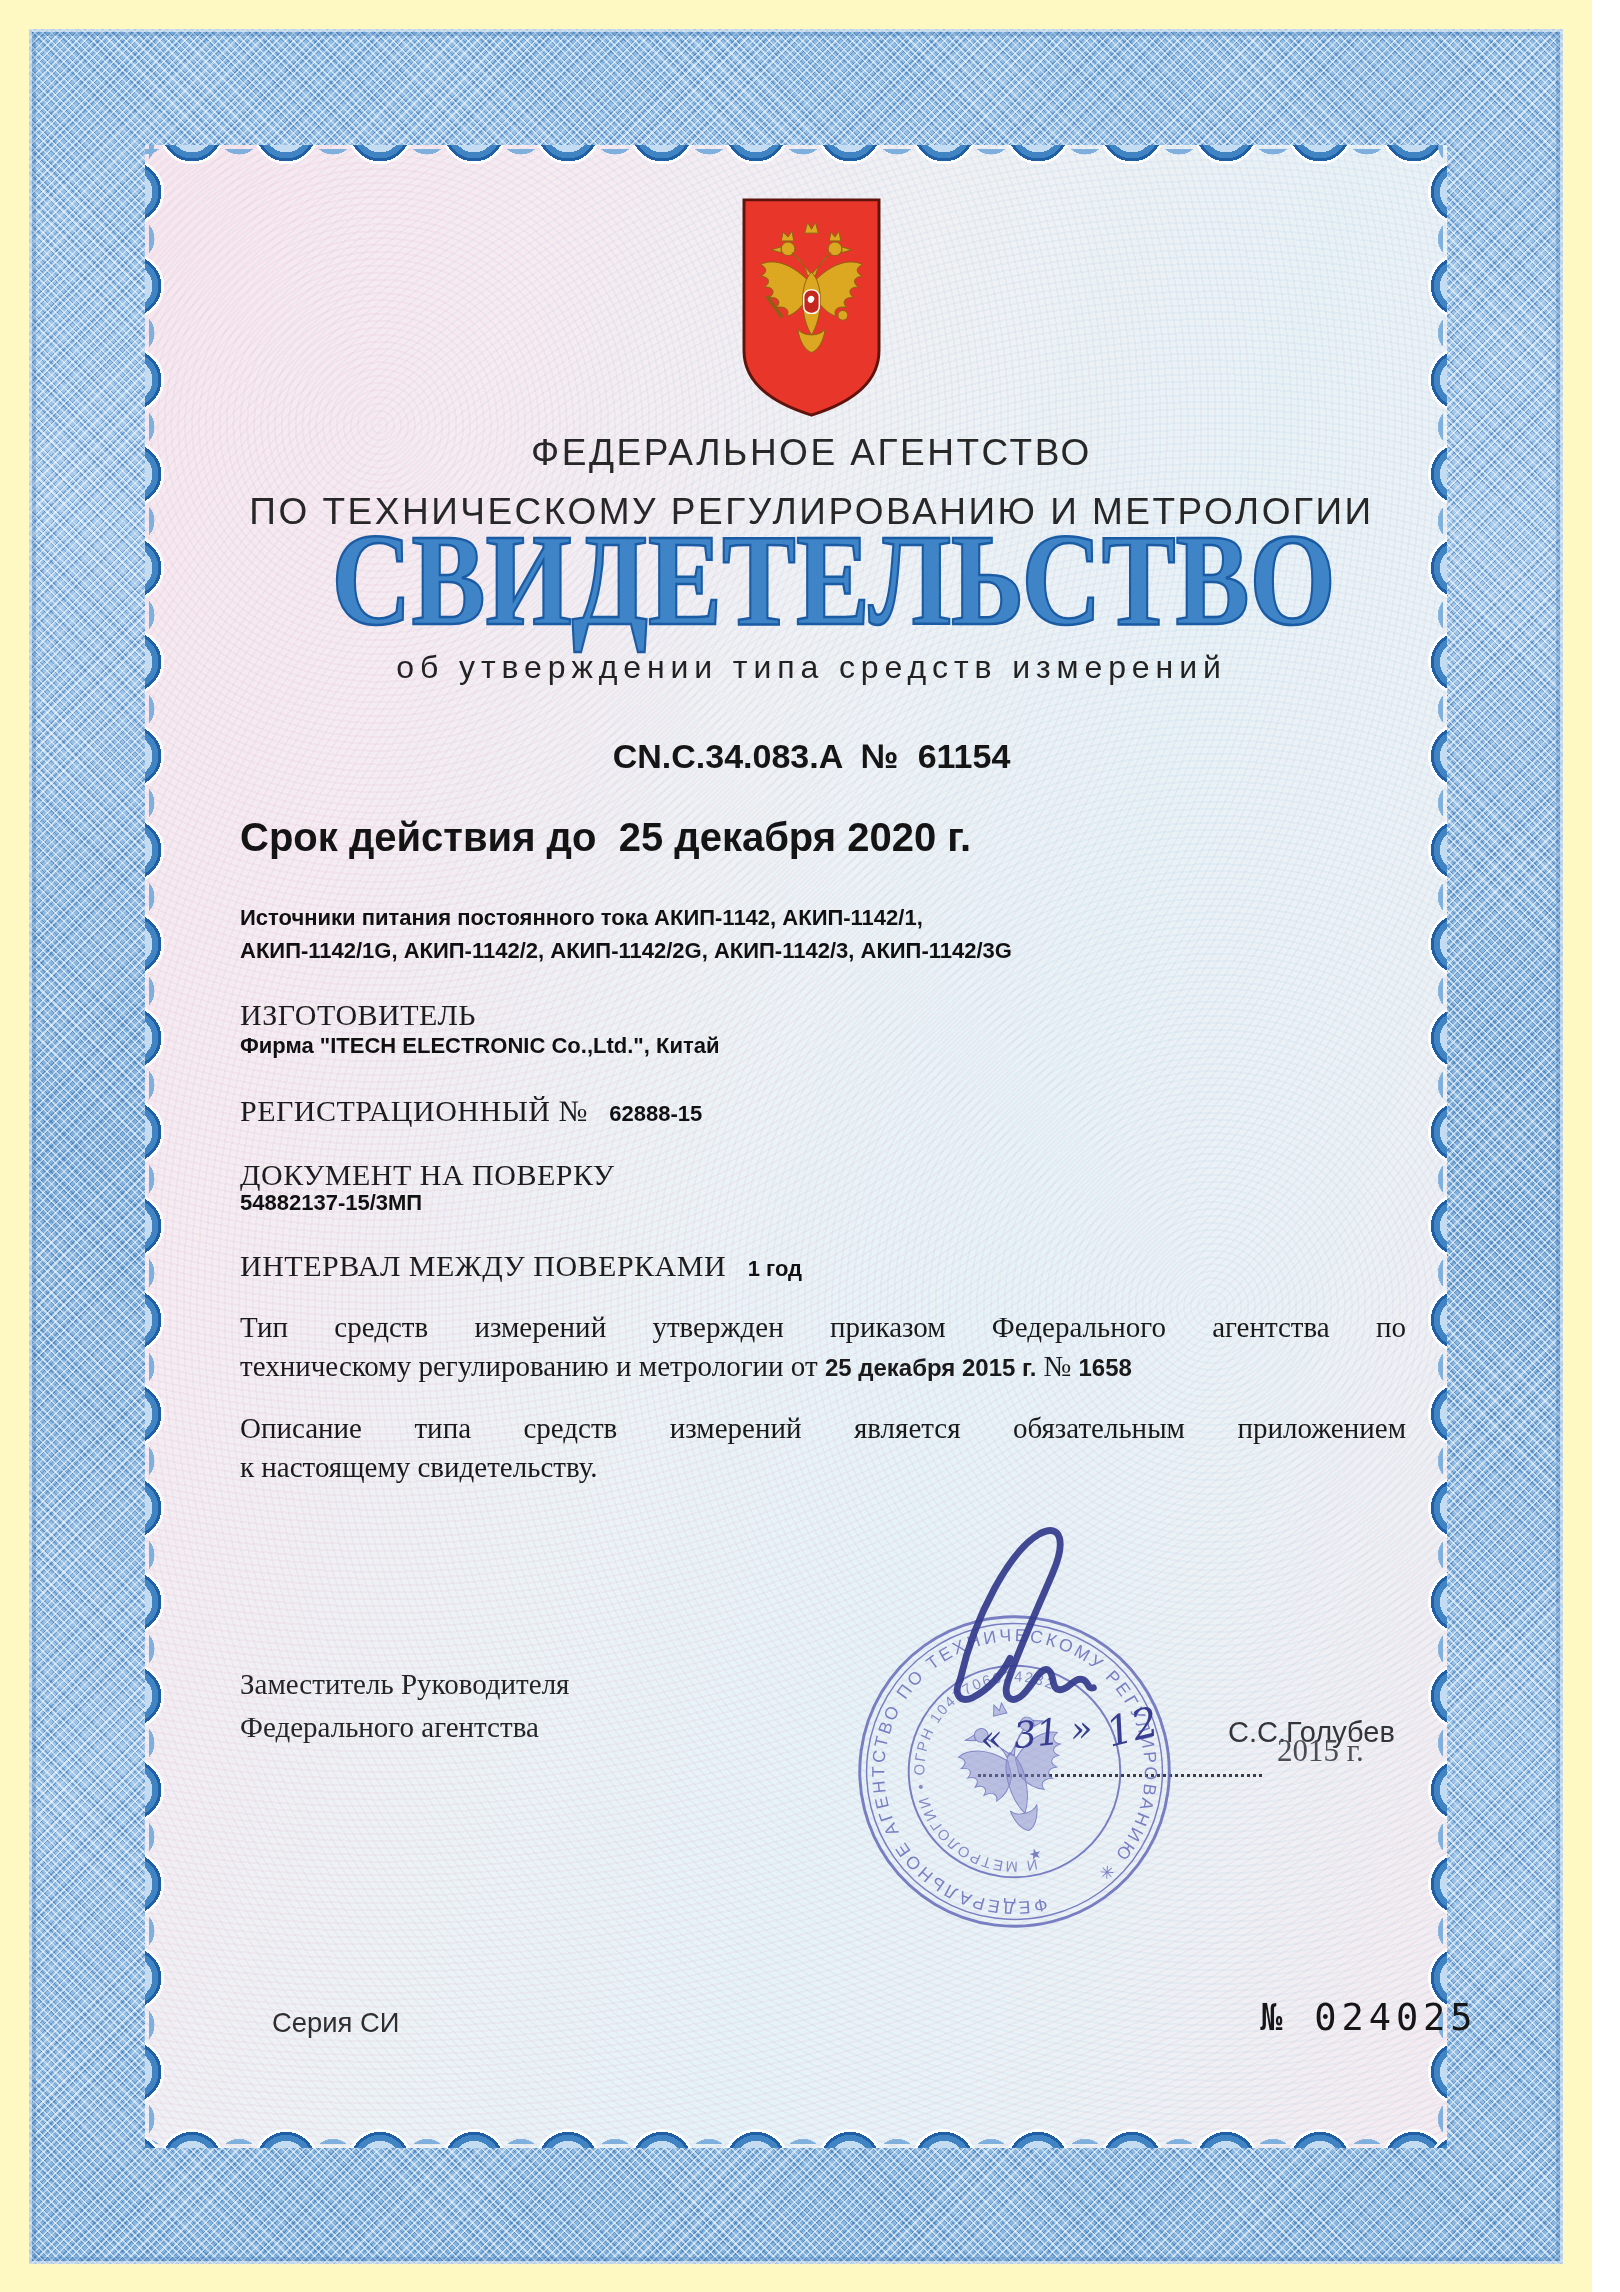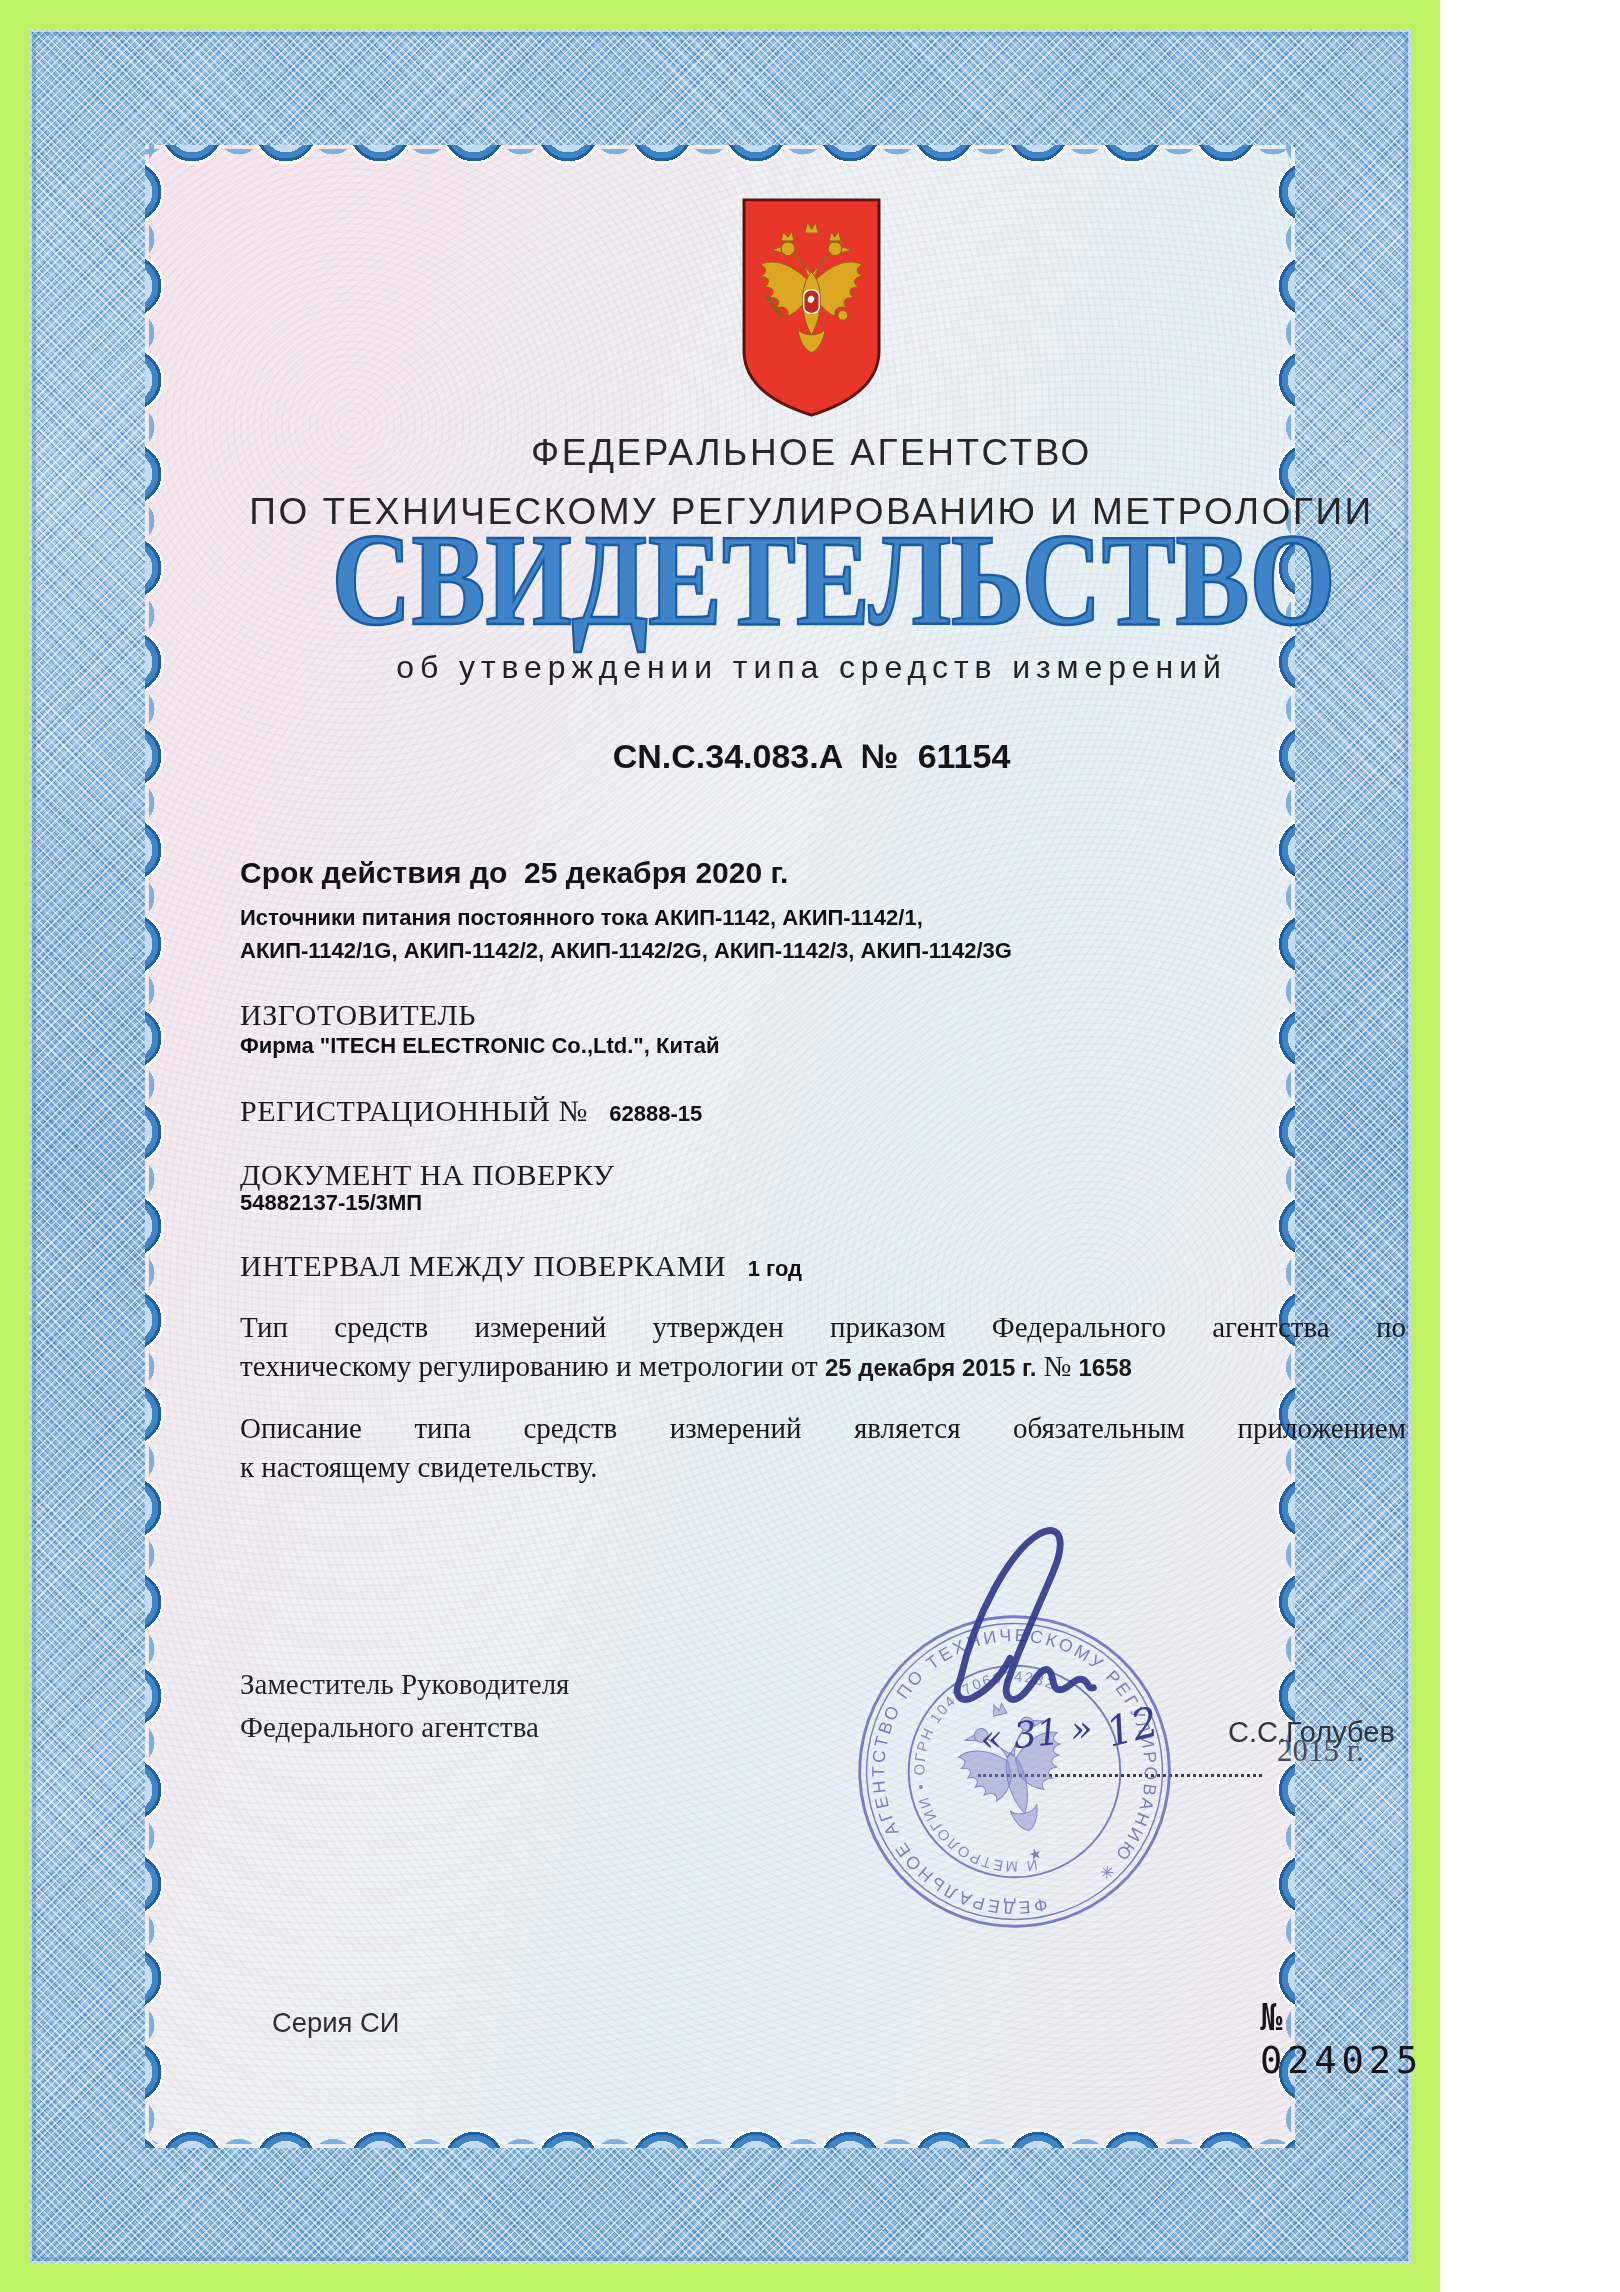--- a/index.html
+++ b/index.html
@@ -1,16 +1,16 @@
 <!DOCTYPE html>
 <html><head>
 <meta charset="utf-8">
 <style>
   html,body{margin:0;padding:0;background:#ffffff;}
-  .page{position:relative;width:1440px;height:2293px;background:#bef264;overflow:hidden;
+  .page{position:relative;width:1592px;height:2293px;background:#fef9c3;overflow:hidden;
         font-family:"Liberation Sans",sans-serif;color:#1d1d1d;}
   
   .border-band{position:absolute;inset:29px;
     background:
       repeating-linear-gradient(45deg, rgba(255,255,255,.55) 0 1.5px, rgba(255,255,255,0) 1.5px 5.9px),
       repeating-linear-gradient(135deg, rgba(255,255,255,.55) 0 1.5px, rgba(255,255,255,0) 1.5px 5.9px),
       repeating-linear-gradient(45deg, rgba(22,80,152,.30) 0 1px, rgba(22,80,152,0) 1px 4.4px),
       repeating-linear-gradient(135deg, rgba(22,80,152,.30) 0 1px, rgba(22,80,152,0) 1px 4.4px),
       linear-gradient(180deg,#8fbde5 0%,#a5cbee 22%,#7fb0dc 50%,#9cc5ea 78%,#86b6e0 100%);
     box-shadow:inset 0 0 0 2.9px rgba(255,255,255,.55), inset 0 0 0 6.9px rgba(31,95,165,.25);}
@@ -45,21 +45,21 @@
     background-size:45px 94px,45px 94px;background-position:0 0,-3.9px 47px;background-repeat:repeat-y;}
   
   .abs{position:absolute;z-index:5;}
   .center-col{left:240px;width:1143px;text-align:center;}
   .ws-pre{white-space:pre-wrap;}
   .agency{top:423px;font-size:37px;letter-spacing:2.5px;line-height:59px;color:#272727;}
   .title{top:514px;font-family:"Liberation Serif",serif;font-weight:bold;font-size:132px;line-height:132px;
          color:#3e84c6;-webkit-text-stroke:2.5px #1a5ba4;letter-spacing:0px;transform:scaleX(0.84);transform-origin:50% 50%;}
   .subtitle{top:649px;font-size:32px;letter-spacing:5.9px;color:#222;}
   .certnum{top:737px;font-size:34px;font-weight:bold;color:#151515;}
-  .validity{top:815px;left:240px;font-size:30px;font-weight:bold;color:#141414;margin-top:41px;}
+  .validity{top:815px;left:240px;font-size:40px;font-weight:bold;color:#141414;}
   .serif-label{font-family:"Liberation Serif",serif;font-size:30px;letter-spacing:0.5px;color:#1c1c1c;}
   .bold-val{font-size:22px;font-weight:bold;color:#101010;}
   .row-typename-label{top:870px;left:240px;}
   .row-typename-v1{top:905px;left:240px;}
   .row-typename-v2{top:938px;left:240px;}
   .row-maker-label{top:998px;left:240px;}
   .row-maker-v{top:1033px;left:240px;}
   .row-reg{top:1094px;left:240px;}
   .row-doc-label{top:1158px;left:240px;}
   .row-doc-v{top:1190px;left:240px;}

